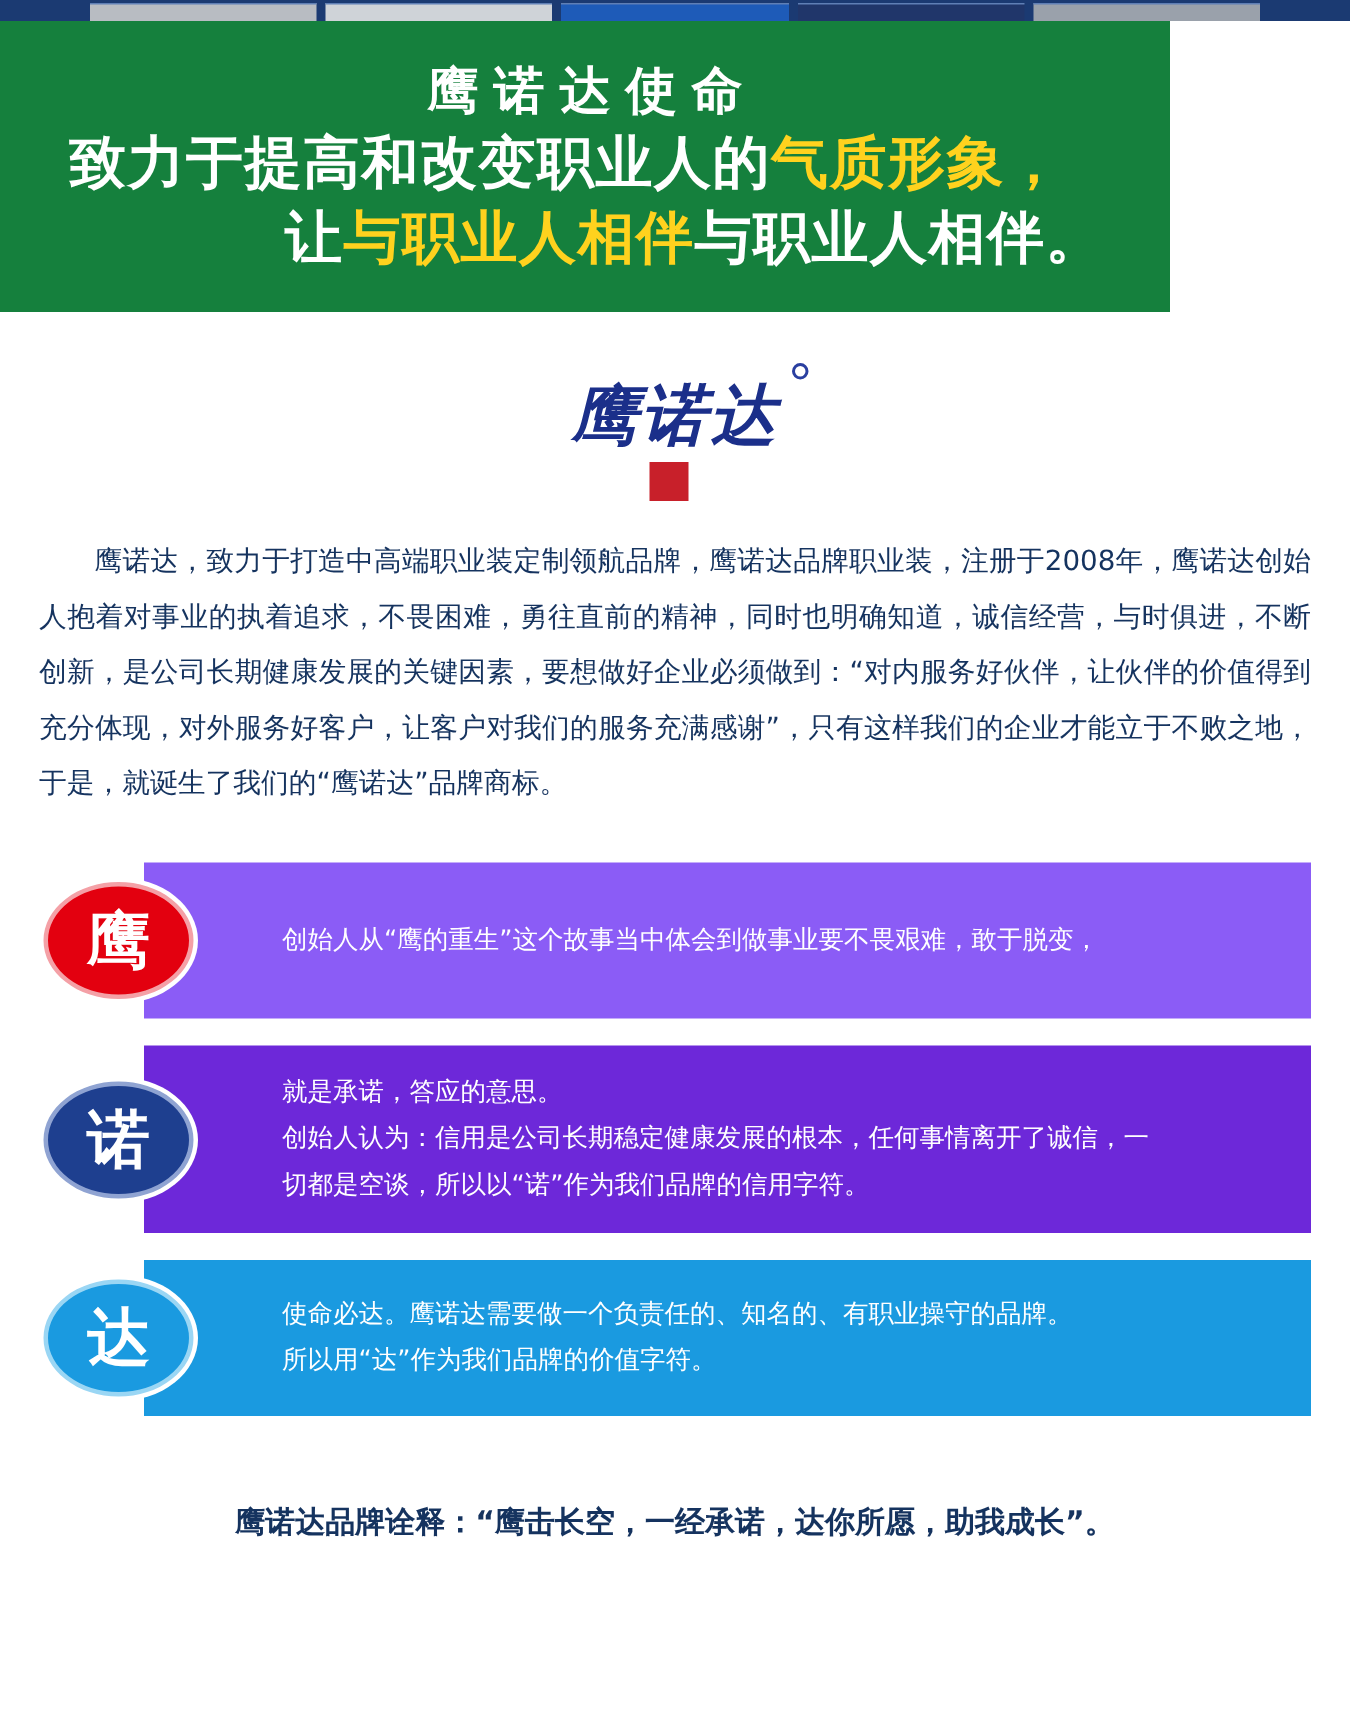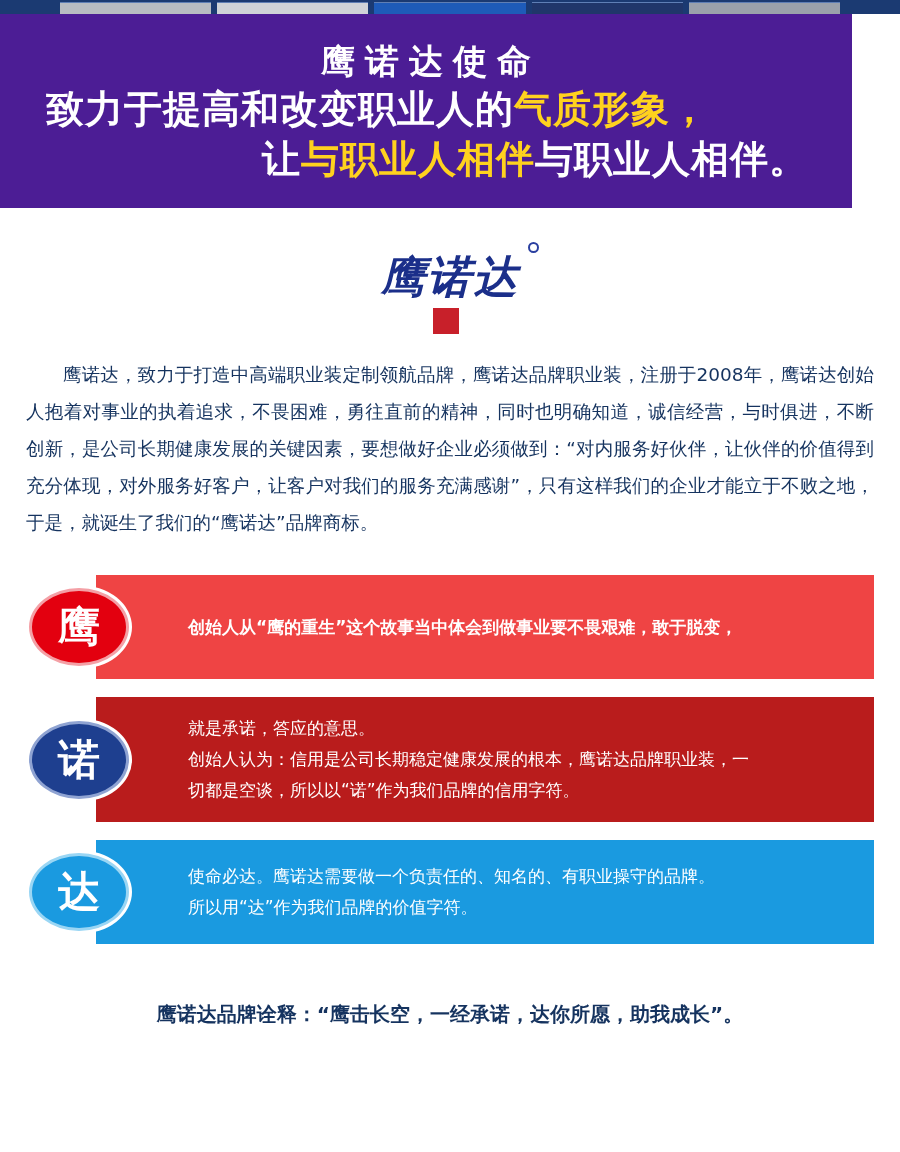--- a/index.html
+++ b/index.html
@@ -39,23 +39,23 @@
     border-top: 1px solid #5f7fb5;
   }
   .thumb.t1 { background: #b8bcc2; }
   .thumb.t2 { background: #cfd3d8; }
   .thumb.t3 { background: #1e5bb8; }
   .thumb.t4 { background: #20366a; }
   .thumb.t5 { background: #9aa1ab; }
 
   
   .hero {
-    width: 852px;
+    width: 780px;
     height: 194px;
-    background: #4c1d95;
+    background: #15803d;
     position: relative;
     padding: 24px 40px 0 40px;
   }
   .hero-title {
     text-align: center;
     color: #ffffff;
     font-size: 34px;
     font-weight: bold;
     letter-spacing: 10px;
     padding-left: 10px;
@@ -178,22 +178,22 @@
     flex: 1;
     padding: 16px 22px 16px 92px;
     font-size: 17px;
     line-height: 31px;
     color: #ffffff;
     font-family: "DejaVu Sans", sans-serif;
     display: flex;
     flex-direction: column;
     justify-content: center;
   }
-  .row.red .panel { background: #ef4444; font-weight: bold; }
-  .row.navy .panel { background: #b91c1c; }
+  .row.red .panel { background: #8b5cf6; }
+  .row.navy .panel { background: #6d28d9; }
   .row.blue .panel { background: #1a9ae0; }
 
   
   .closing {
     margin: 52px 26px 0 26px;
     text-align: center;
     font-size: 20px;
     font-weight: bold;
     color: #15335f;
     line-height: 36px;
@@ -244,21 +244,21 @@
         <div>创始人从“鹰的重生”这个故事当中体会到做事业要不畏艰难，敢于脱变，</div>
       </div>
     </div>
 
     <div class="row navy">
       <div class="badge">
         <div class="badge-inner">诺</div>
       </div>
       <div class="panel">
         <div>就是承诺，答应的意思。</div>
-        <div>创始人认为：信用是公司长期稳定健康发展的根本，鹰诺达品牌职业装，一</div>
+        <div>创始人认为：信用是公司长期稳定健康发展的根本，任何事情离开了诚信，一</div>
         <div>切都是空谈，所以以“诺”作为我们品牌的信用字符。</div>
       </div>
     </div>
 
     <div class="row blue">
       <div class="badge">
         <div class="badge-inner">达</div>
       </div>
       <div class="panel">
         <div>使命必达。鹰诺达需要做一个负责任的、知名的、有职业操守的品牌。</div>

